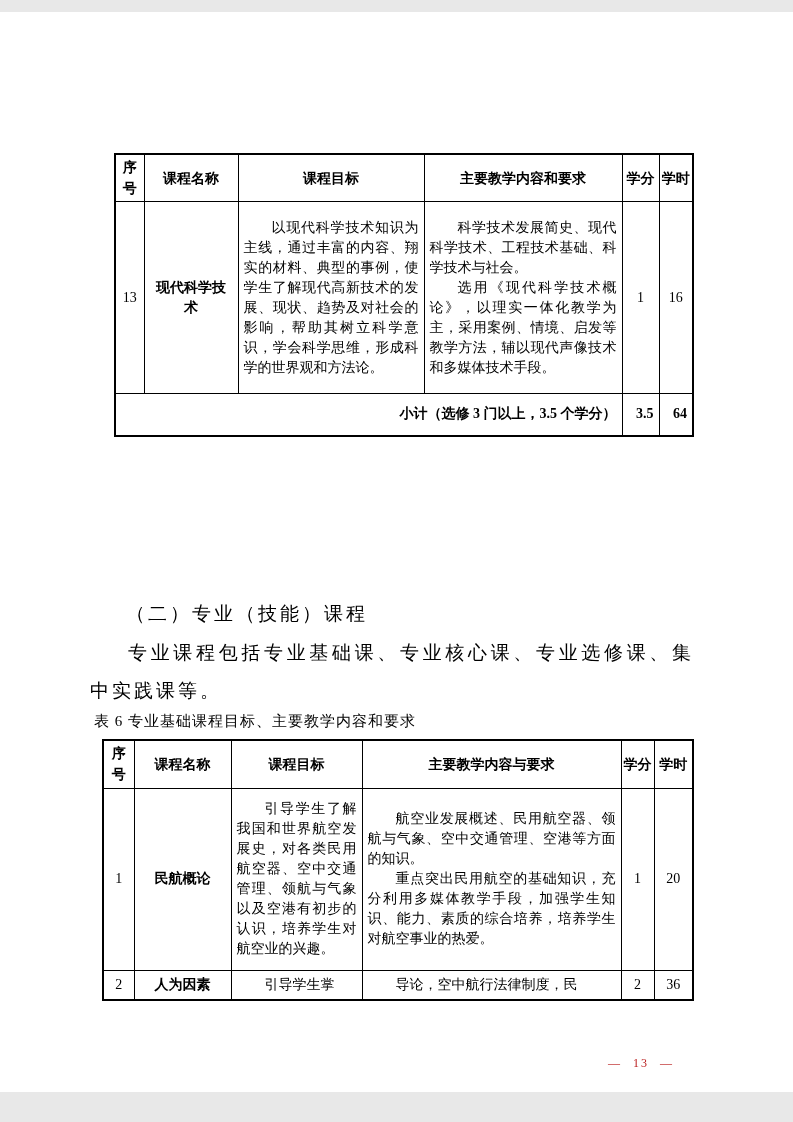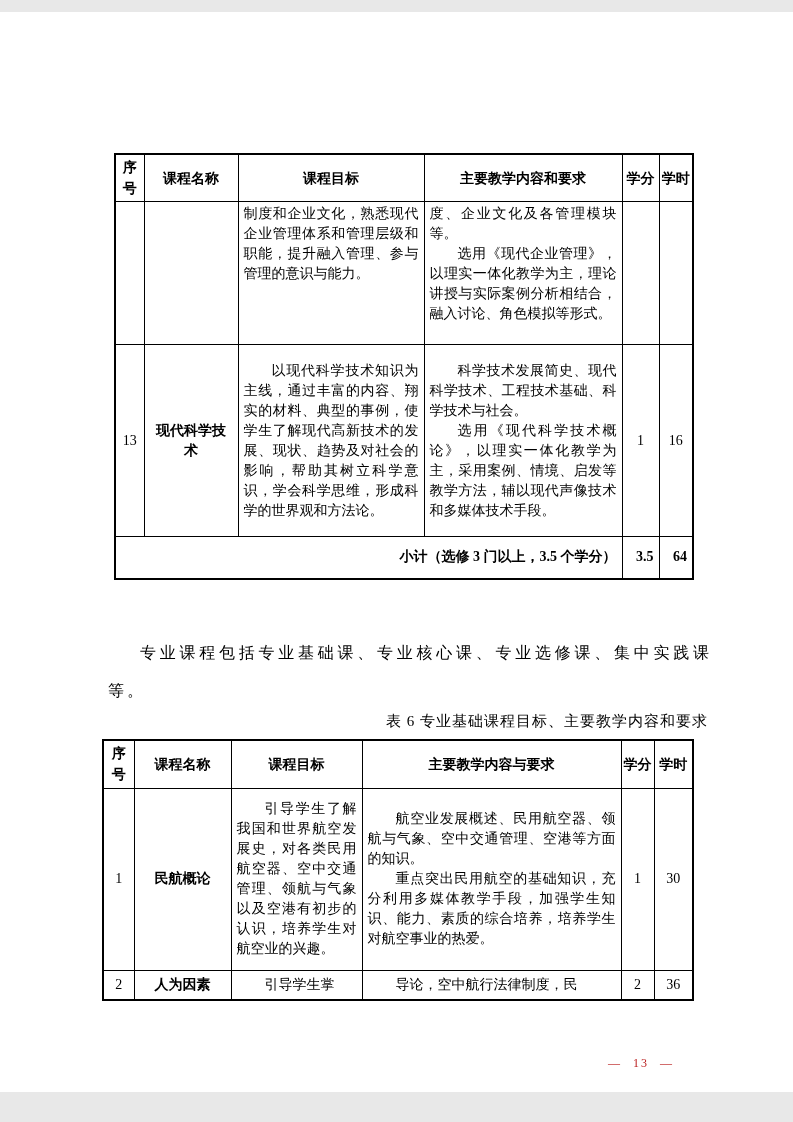--- a/index.html
+++ b/index.html
@@ -54,33 +54,33 @@
   .sec-heading{
     position:absolute;
     left:90px;top:589px;width:604px;
     font-size:19px;
     letter-spacing:3px;
     text-indent:36px;
     white-space:nowrap;
   }
   .para{
     position:absolute;
-    left:108px;top:622px;width:604px;
-    font-size:16px;
+    left:90px;top:622px;width:604px;
+    font-size:19px;
     line-height:38px;
     letter-spacing:3px;
     text-align:justify;
     text-indent:2em;
   }
   .tbl-caption{
     position:absolute;
-    left:118px;top:700px;width:590px;
+    left:94px;top:700px;width:590px;
     font-size:15px;
     letter-spacing:1px;
-    text-align:right;
+    text-align:left;
   }
   .page-footer{
     position:absolute;
     left:596px;top:1044px;width:90px;
     font-size:12px;
     text-align:center;
     letter-spacing:2px;
     word-spacing:6px;
     color:#b91c1c;
   }
@@ -103,33 +103,20 @@
       <tr style="height:47px">
         <th>序号</th>
         <th>课程名称</th>
         <th>课程目标</th>
         <th>主要教学内容和要求</th>
         <th>学分</th>
         <th>学时</th>
       </tr>
     </thead>
     <tbody>
-      <tr style="height:143px">
-        <td class="cellc"></td>
-        <td class="cellc name"></td>
-        <td class="txt vtop">
-          <p class="noind">制度和企业文化，熟悉现代企业管理体系和管理层级和职能，提升融入管理、参与管理的意识与能力。</p>
-        </td>
-        <td class="txt vtop">
-          <p class="noind">度、企业文化及各管理模块等。</p>
-          <p class="ind">选用《现代企业管理》，以理实一体化教学为主，理论讲授与实际案例分析相结合，融入讨论、角色模拟等形式。</p>
-        </td>
-        <td class="cellc"></td>
-        <td class="cellc"></td>
-      </tr>
       <tr style="height:192px">
         <td class="cellc">13</td>
         <td class="cellc name">现代科学技术</td>
         <td class="txt vmid">
           <p class="ind">以现代科学技术知识为主线，通过丰富的内容、翔实的材料、典型的事例，使学生了解现代高新技术的发展、现状、趋势及对社会的影响，帮助其树立科学意识，学会科学思维，形成科学的世界观和方法论。</p>
         </td>
         <td class="txt vmid">
           <p class="ind">科学技术发展简史、现代科学技术、工程技术基础、科学技术与社会。</p>
           <p class="ind">选用《现代科学技术概论》，以理实一体化教学为主，采用案例、情境、启发等教学方法，辅以现代声像技术和多媒体技术手段。</p>
         </td>
@@ -137,20 +124,21 @@
         <td class="cellc">16</td>
       </tr>
       <tr class="subtotal" style="height:42px">
         <td colspan="4">小计（选修 3 门以上，3.5 个学分）</td>
         <td>3.5</td>
         <td>64</td>
       </tr>
     </tbody>
   </table>
 
+  <div class="sec-heading">（二）专业（技能）课程</div>
   <div class="para">专业课程包括专业基础课、专业核心课、专业选修课、集中实践课等。</div>
 
   <div class="tbl-caption">表 6 专业基础课程目标、主要教学内容和要求</div>
 
   <table class="doc" id="table2">
     <colgroup>
       <col style="width:31px">
         <col style="width:97px">
         <col style="width:131px">
       <col style="width:259px">
@@ -172,21 +160,21 @@
         <td class="cellc">1</td>
         <td class="cellc name">民航概论</td>
         <td class="txt vmid">
           <p class="ind">引导学生了解我国和世界航空发展史，对各类民用航空器、空中交通管理、领航与气象以及空港有初步的认识，培养学生对航空业的兴趣。</p>
         </td>
         <td class="txt vmid">
           <p class="ind">航空业发展概述、民用航空器、领航与气象、空中交通管理、空港等方面的知识。</p>
           <p class="ind">重点突出民用航空的基础知识，充分利用多媒体教学手段，加强学生知识、能力、素质的综合培养，培养学生对航空事业的热爱。</p>
         </td>
         <td class="cellc">1</td>
-        <td class="cellc">30</td>
+        <td class="cellc">20</td>
       </tr>
       <tr style="height:30px">
         <td class="cellc">2</td>
         <td class="cellc name">人为因素</td>
         <td class="txt vmid">
           <p class="ind">引导学生掌</p>
         </td>
         <td class="txt vmid">
           <p class="ind">导论，空中航行法律制度，民</p>
         </td>

